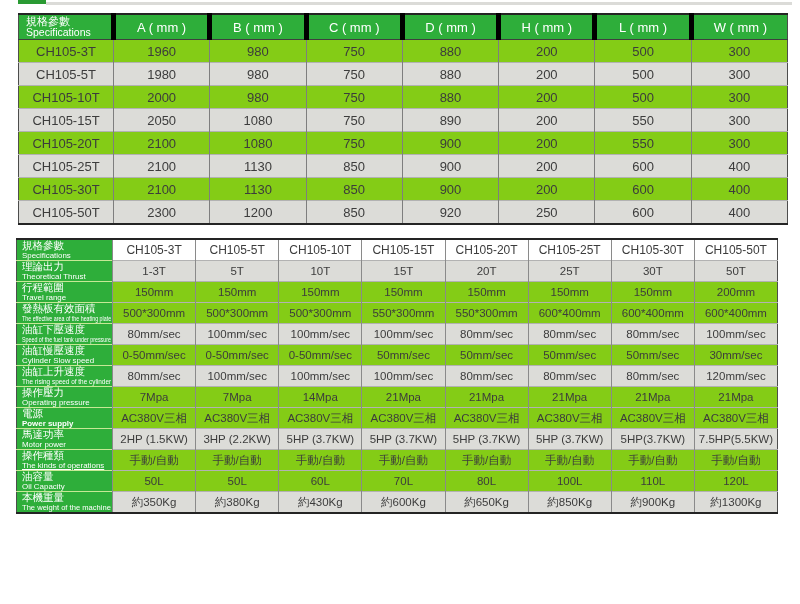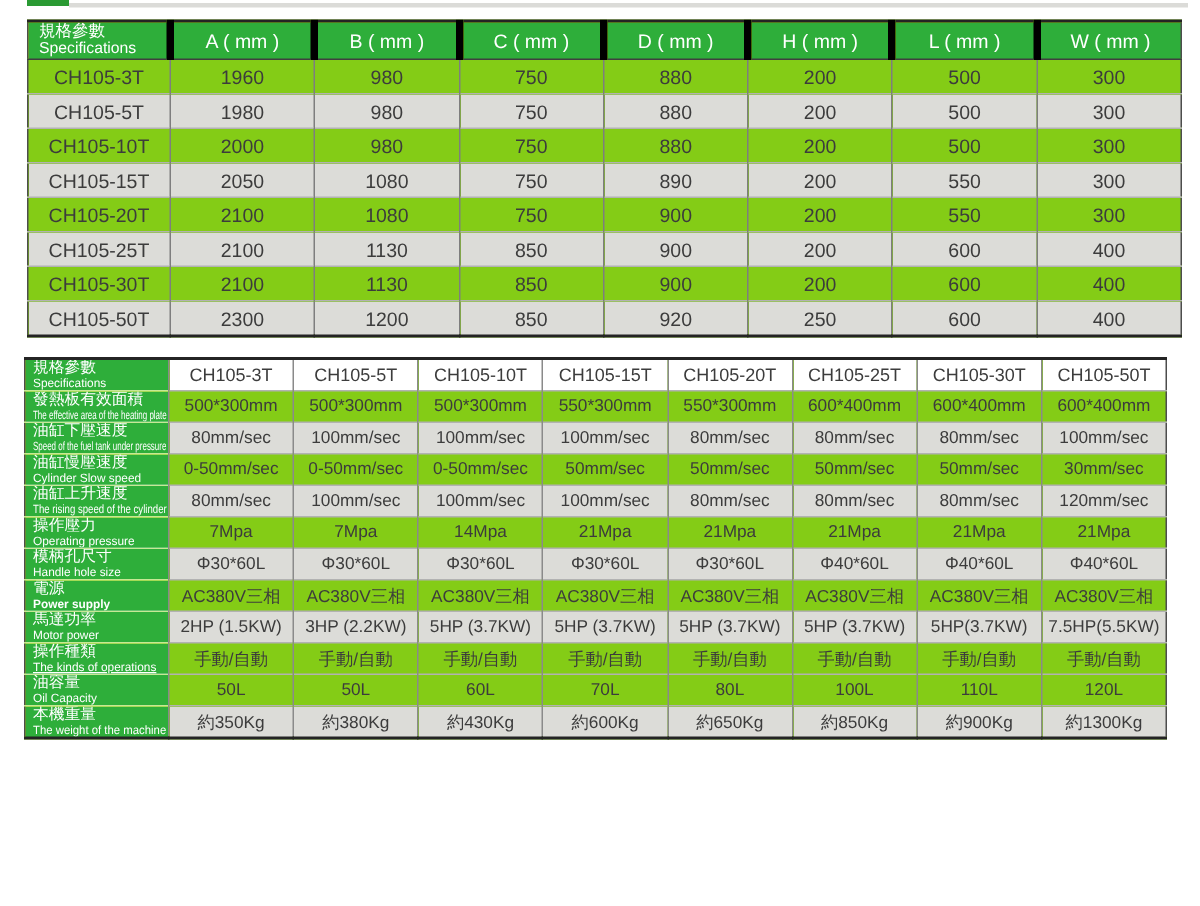--- a/index.html
+++ b/index.html
@@ -169,20 +169,48 @@
           </td>
           <th>CH105-3T</th>
           <th>CH105-5T</th>
           <th>CH105-10T</th>
           <th>CH105-15T</th>
           <th>CH105-20T</th>
           <th>CH105-25T</th>
           <th>CH105-30T</th>
           <th>CH105-50T</th>
         </tr>
+        <tr class="shade">
+          <td class="rl">
+            <span class="zh">理論出力</span>
+            <span class="en fit" style="transform-origin: left center; transform: scaleX(0.988889);">Theoretical Thrust</span>
+          </td>
+          <td>1-3T</td>
+          <td>5T</td>
+          <td>10T</td>
+          <td>15T</td>
+          <td>20T</td>
+          <td>25T</td>
+          <td>30T</td>
+          <td>50T</td>
+        </tr>
+        <tr>
+          <td class="rl">
+            <span class="zh">行程範圍</span>
+            <span class="en fit" style="transform-origin: left center; transform: scaleX(0.988889);">Travel range</span>
+          </td>
+          <td>150mm</td>
+          <td>150mm</td>
+          <td>150mm</td>
+          <td>150mm</td>
+          <td>150mm</td>
+          <td>150mm</td>
+          <td>150mm</td>
+          <td>200mm</td>
+        </tr>
         <tr>
           <td class="rl">
             <span class="zh">發熱板有效面積</span>
             <span class="en fit" style="transform-origin: left center; transform: scaleX(0.664179);">The effective area of the heating plate</span>
           </td>
           <td>500*300mm</td>
           <td>500*300mm</td>
           <td>500*300mm</td>
           <td>550*300mm</td>
           <td>550*300mm</td>
@@ -239,34 +267,20 @@
           </td>
           <td>7Mpa</td>
           <td>7Mpa</td>
           <td>14Mpa</td>
           <td>21Mpa</td>
           <td>21Mpa</td>
           <td>21Mpa</td>
           <td>21Mpa</td>
           <td>21Mpa</td>
         </tr>
-        <tr class="shade">
-          <td class="rl">
-            <span class="zh">模柄孔尺寸</span>
-            <span class="en fit" style="transform-origin: left center; transform: scaleX(0.988889);">Handle hole size</span>
-          </td>
-          <td>Φ30*60L</td>
-          <td>Φ30*60L</td>
-          <td>Φ30*60L</td>
-          <td>Φ30*60L</td>
-          <td>Φ30*60L</td>
-          <td>Φ40*60L</td>
-          <td>Φ40*60L</td>
-          <td>Φ40*60L</td>
-        </tr>
         <tr>
           <td class="rl">
             <span class="zh">電源</span>
             <span class="en fit" style="transform-origin: left center; transform: scaleX(0.988889); font-weight: bold;">Power supply</span>
           </td>
           <td>AC380V三相</td>
           <td>AC380V三相</td>
           <td>AC380V三相</td>
           <td>AC380V三相</td>
           <td>AC380V三相</td>

